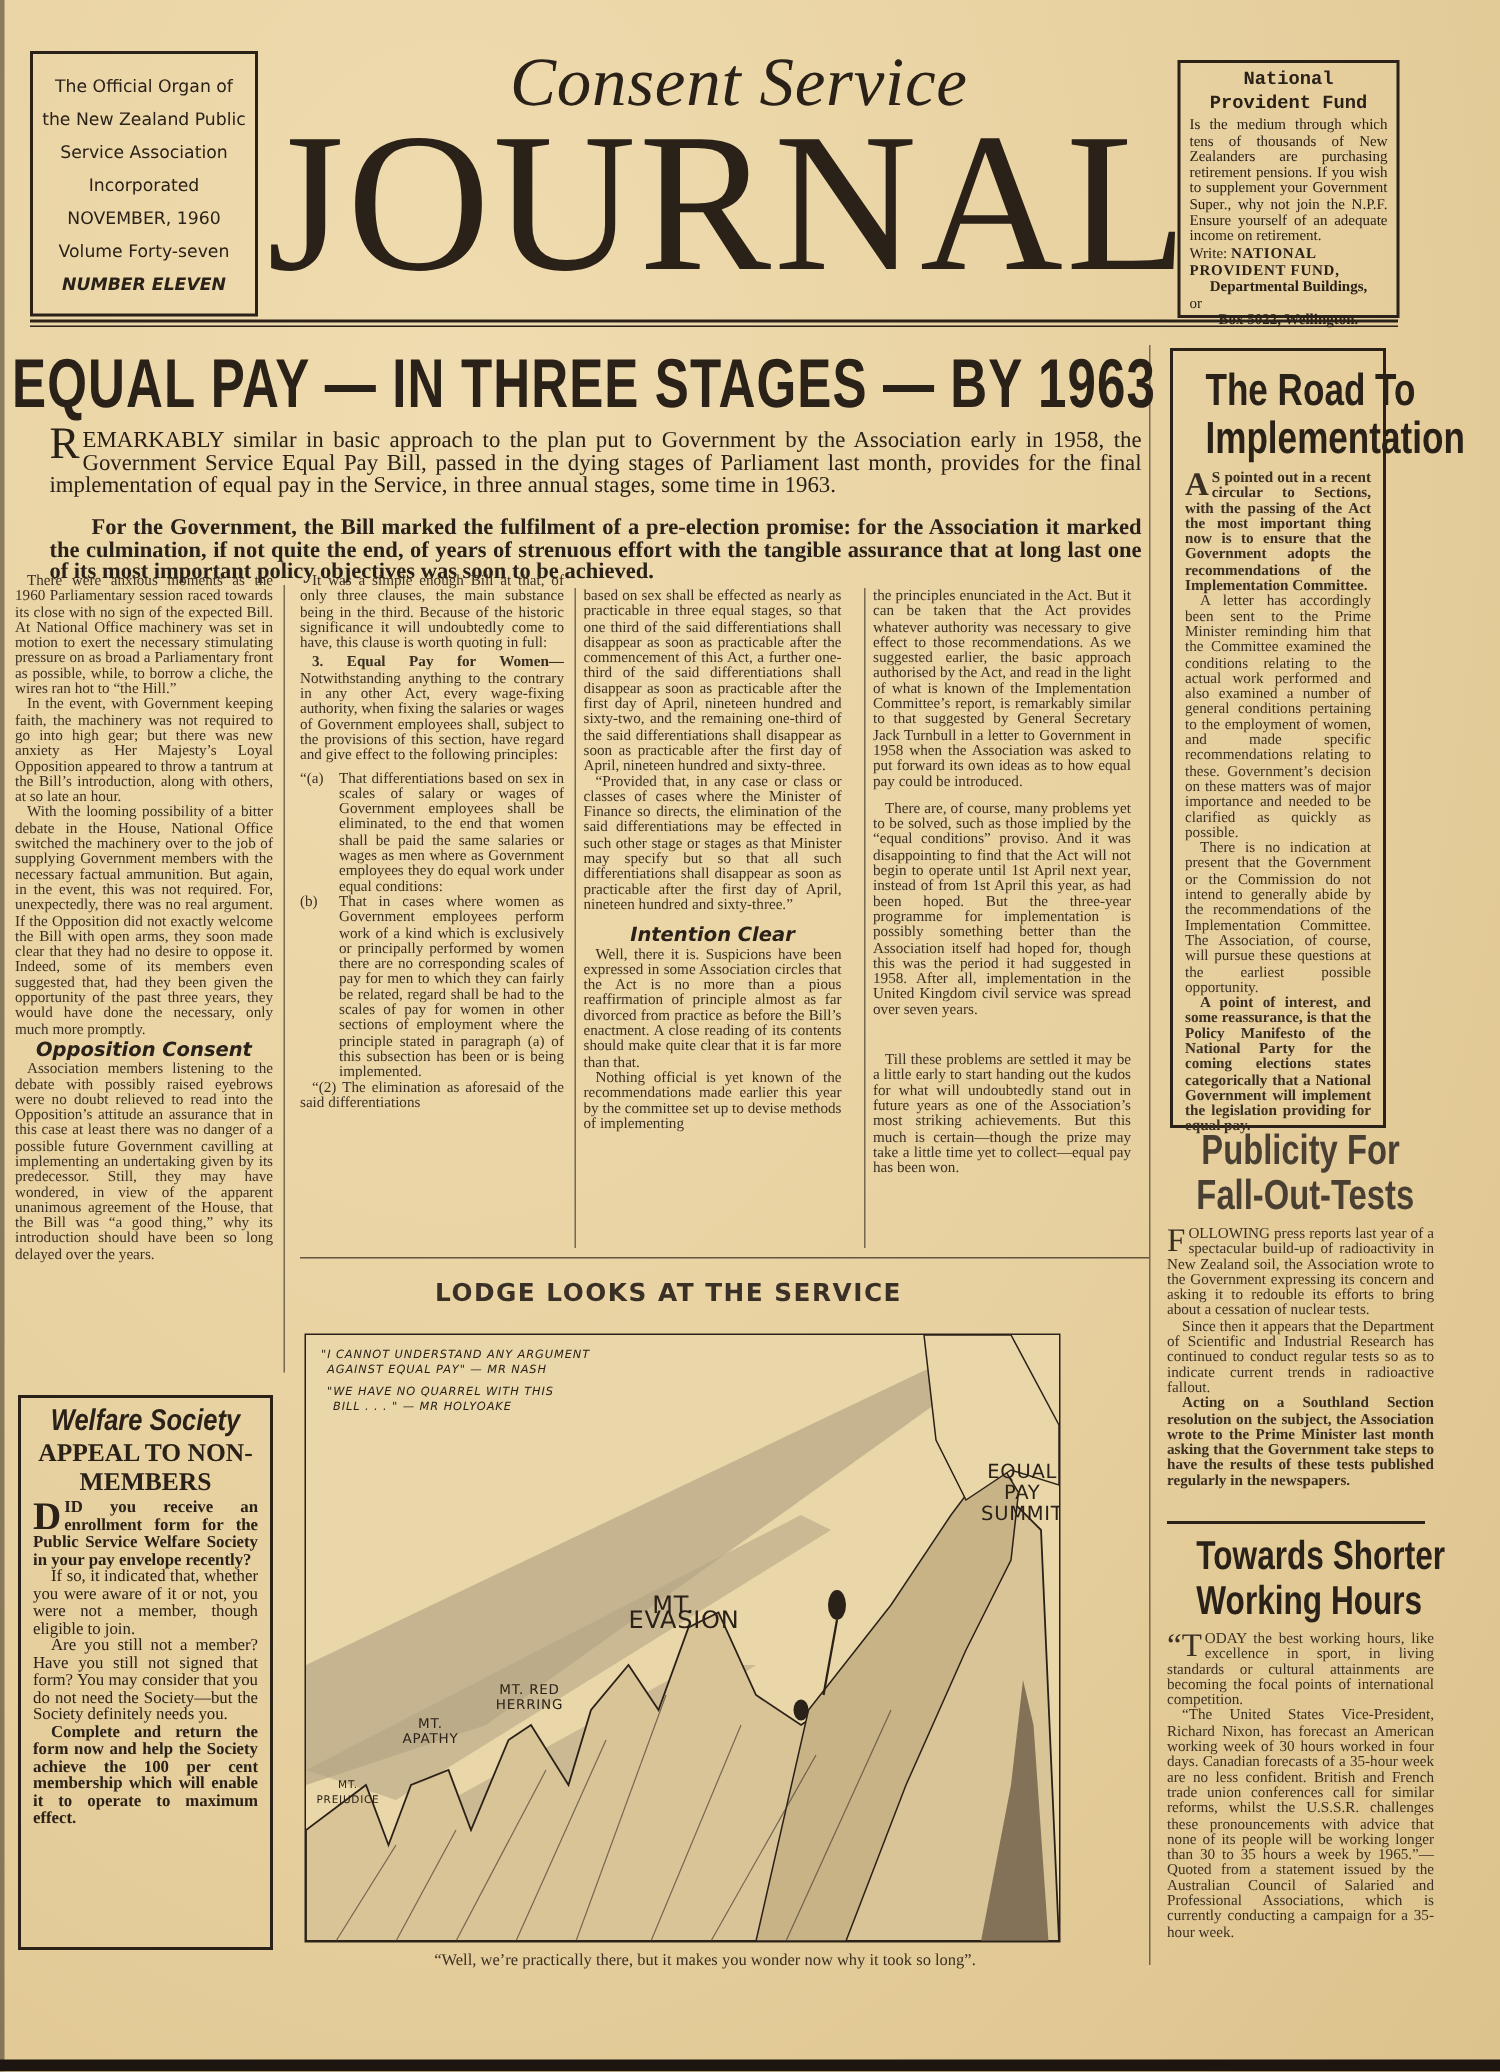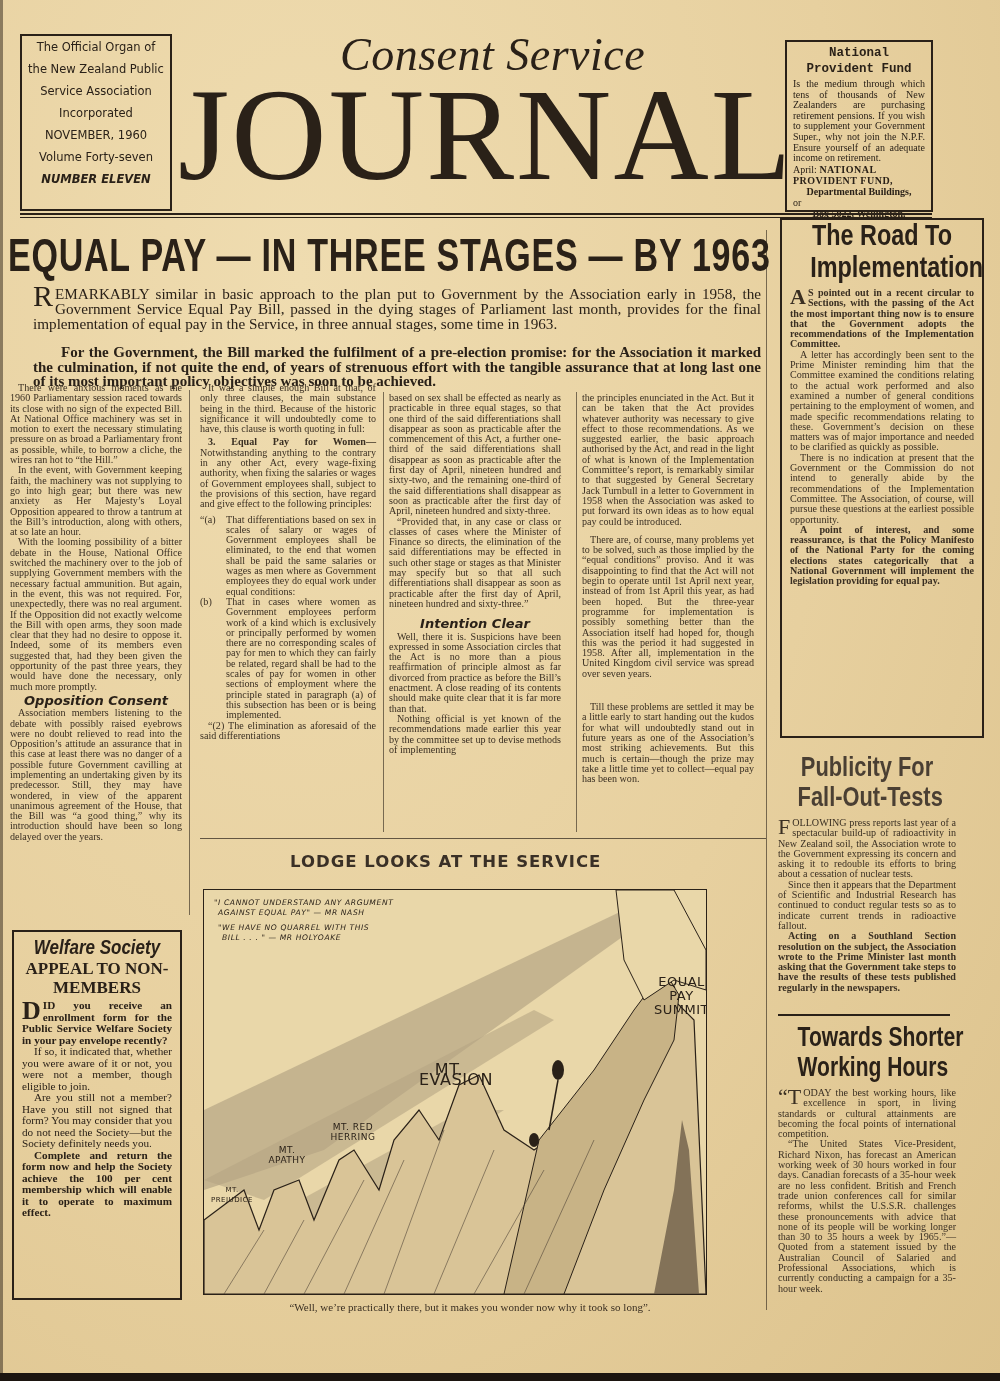--- a/index.html
+++ b/index.html
@@ -46,21 +46,21 @@
 
   .welfare { left: 12px; top: 930px; width: 170px; height: 370px; border: 2px solid #2a2118; padding: 4px 8px; box-sizing: border-box; }
   .welfare .w1 { font-family: "Liberation Sans", sans-serif; font-style: italic; font-weight: bold; font-size: 20px; text-align: center; transform: scaleX(.85); }
   .welfare .w2 { font-weight: bold; font-size: 17px; text-align: center; line-height: 19px; }
   .welfare .wbody { font-size: 11.2px; line-height: 11.5px; text-align: justify; margin-top: 3px; }
   .welfare .wbody p { margin: 0; text-indent: 12px; }
   .welfare .wbody p.first { text-indent: 0; font-weight: bold; }
   .wdrop { float: left; font-size: 26px; line-height: 22px; margin-right: 2px; font-weight: bold; }
 
   
-  .road { left: 780px; top: 218px; width: 204px; height: 520px; border: 2px solid #2a2118; padding: 0 8px; box-sizing: border-box; }
+  .road { left: 780px; top: 232px; width: 144px; height: 520px; border: 2px solid #2a2118; padding: 12px 8px; box-sizing: border-box; }
   .rtitle { font-family: "Liberation Sans", sans-serif; font-weight: bold; text-align: center; transform: scaleX(.78); transform-origin: center top; line-height: 30px; white-space: nowrap; }
   .rbody { font-size: 10.1px; line-height: 10.3px; text-align: justify; color: #3a2f22; }
   .rbody p { margin: 0; text-indent: 10px; }
   .rbody .bold { font-weight: bold; }
   .rdrop { float: left; font-size: 22px; line-height: 17px; margin-right: 2px; text-indent: 0; }
 
   .publicity { left: 778px; top: 752px; width: 178px; }
   .towards { left: 778px; top: 1022px; width: 178px; }
 
   
@@ -70,37 +70,37 @@
   .quote { position: absolute; font-family: "DejaVu Sans", sans-serif; font-size: 7.6px; font-style: italic; letter-spacing: .6px; color: #2a2118; line-height: 10px; }
   .mt-label { position: absolute; font-family: "DejaVu Sans", sans-serif; font-size: 9px; letter-spacing: .5px; color: #2a2118; text-align: center; line-height: 10px; }
   .caption { left: 240px; top: 1301px; width: 460px; text-align: center; font-size: 11px; color: #3a2f22; }
 </style>
 </head>
 <body>
 
 <div class="abs left-edge"></div>
 
 <div class="abs org-box">
-  <div style="margin-top:0">The Official Organ of</div>
+  <div style="margin-top:10px">The Official Organ of</div>
   <div>the New Zealand Public</div>
   <div>Service Association</div>
   <div>Incorporated</div>
   <div>NOVEMBER, 1960</div>
   <div>Volume Forty-seven</div>
   <div class="num">NUMBER ELEVEN</div>
 </div>
 
 <div class="abs mast-small">Consent Service</div>
 <div class="abs mast-big">JOURNAL</div>
 
 <div class="abs npf-box">
   <div class="npf-title">National Provident Fund</div>
   <div class="npf-body">Is the medium through which tens of thousands of New Zealanders are purchasing retirement pensions. If you wish to supplement your Government Super., why not join the N.P.F. Ensure yourself of an adequate income on retirement.</div>
   <div class="npf-write">
-    <span>April:</span>
+    <span>Write:</span>
     <b>NATIONAL PROVIDENT FUND,</b>
   </div>
   <div class="npf-write" style="text-align:center;font-weight:bold">Departmental Buildings,</div>
   <div class="npf-write">or</div>
   <div class="npf-write" style="text-align:center;font-weight:bold">Box 5022, Wellington.</div>
 </div>
 
 <div class="rule" style="left:20px;top:213px;width:912px;height:2px"></div>
 <div class="rule" style="left:20px;top:217px;width:912px;height:1px"></div>
 
@@ -111,21 +111,21 @@
 </div>
 <div class="abs intro2">For the Government, the Bill marked the fulfilment of a pre-election promise: for the Association it marked the culmination, if not quite the end, of years of strenuous effort with the tangible assurance that at long last one of its most important policy objectives was soon to be achieved.</div>
 
 <div class="rule" style="left:189px;top:390px;width:1px;height:525px;opacity:.6"></div>
 <div class="rule" style="left:383px;top:392px;width:1px;height:440px;opacity:.6"></div>
 <div class="rule" style="left:576px;top:392px;width:1px;height:440px;opacity:.6"></div>
 <div class="rule" style="left:766px;top:230px;width:1px;height:1080px;opacity:.6"></div>
 
 <div class="abs col col1">
   <p>There were anxious moments as the 1960 Parliamentary session raced towards its close with no sign of the expected Bill. At National Office machinery was set in motion to exert the necessary stimulating pressure on as broad a Parliamentary front as possible, while, to borrow a cliche, the wires ran hot to “the Hill.”</p>
-  <p>In the event, with Government keeping faith, the machinery was not supplying to go into high gear; but there was new anxiety as Her Majesty’s Loyal Opposition appeared to throw a tantrum at the Bill’s introduction, along with others, at so late an hour.</p>
+  <p>In the event, with Government keeping faith, the machinery was not required to go into high gear; but there was new anxiety as Her Majesty’s Loyal Opposition appeared to throw a tantrum at the Bill’s introduction, along with others, at so late an hour.</p>
   <p>With the looming possibility of a bitter debate in the House, National Office switched the machinery over to the job of supplying Government members with the necessary factual ammunition. But again, in the event, this was not required. For, unexpectedly, there was no real argument. If the Opposition did not exactly welcome the Bill with open arms, they soon made clear that they had no desire to oppose it. Indeed, some of its members even suggested that, had they been given the opportunity of the past three years, they would have done the necessary, only much more promptly.</p>
   <p class="sub">Opposition Consent</p>
   <p>Association members listening to the debate with possibly raised eyebrows were no doubt relieved to read into the Opposition’s attitude an assurance that in this case at least there was no danger of a possible future Government cavilling at implementing an undertaking given by its predecessor. Still, they may have wondered, in view of the apparent unanimous agreement of the House, that the Bill was “a good thing,” why its introduction should have been so long delayed over the years.</p>
 </div>
 
 <div class="abs col col2">
   <p>It was a simple enough Bill at that, of only three clauses, the main substance being in the third. Because of the historic significance it will undoubtedly come to have, this clause is worth quoting in full:</p>
   <p style="margin-top:3px"><b>3. Equal Pay for Women—</b><span>Notwithstanding anything to the contrary in any other Act, every wage-fixing authority, when fixing the salaries or wages of Government employees shall, subject to the provisions of this section, have regard and give effect to the following principles:</span></p>
   <p class="clause" style="margin-top:5px"><span class="lbl">“(a)</span><span>That differentiations based on sex in scales of salary or wages of Government employees shall be eliminated, to the end that women shall be paid the same salaries or wages as men where as Government employees they do equal work under equal conditions:</span></p>
   <p class="clause"><span class="lbl">(b)</span><span>That in cases where women as Government employees perform work of a kind which is exclusively or principally performed by women there are no corresponding scales of pay for men to which they can fairly be related, regard shall be had to the scales of pay for women in other sections of employment where the principle stated in paragraph (a) of this subsection has been or is being implemented.</span></p>

